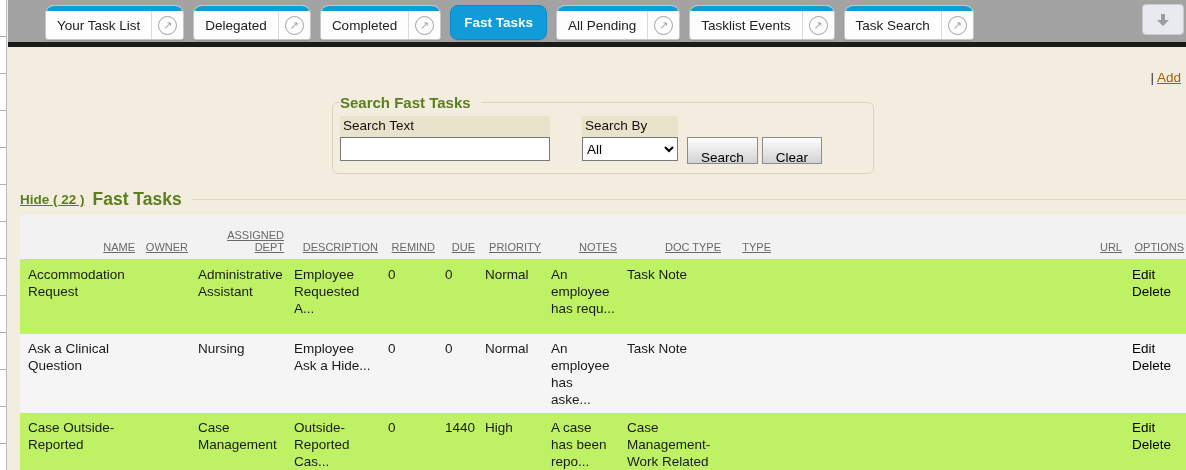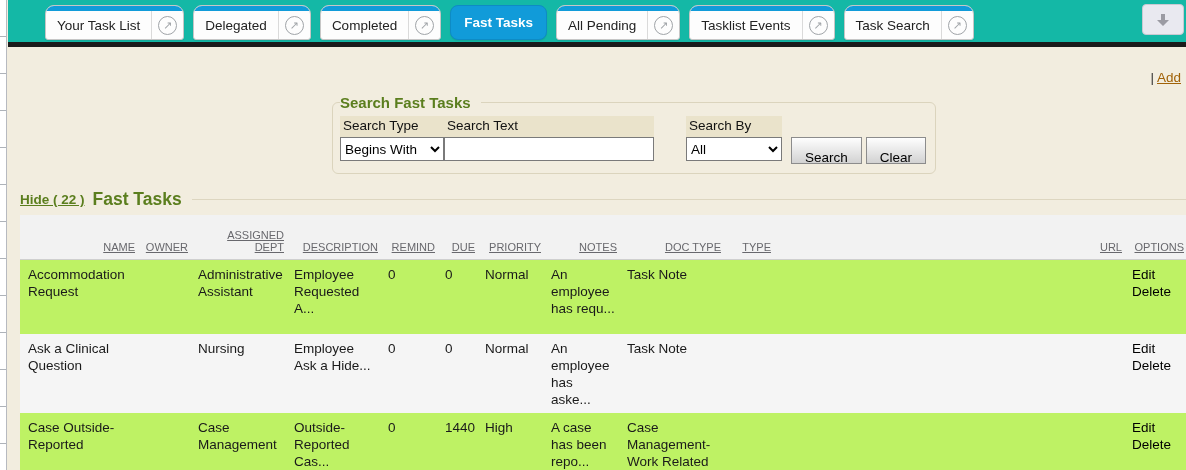--- a/index.html
+++ b/index.html
@@ -15,21 +15,21 @@
     position: absolute; left: 0; top: 0; bottom: 0; width: 7px;
     background: #FFFFFF;
     border-right: 1px solid #B7BAC0;
     background-image: repeating-linear-gradient(to bottom, transparent 0 36px, #AEB3B9 36px 37px);
     z-index: 50;
   }
   .page { margin-left: 8px; }
 
   
   .tabbar {
-    height: 42px; background: #14b8a6; position: relative;
+    height: 42px; background: #a3a3a3; position: relative;
     display: flex; align-items: flex-start; gap: 9px;
     padding: 5px 0 0 37px;
   }
   .tab {
     height: 35px; display: flex; flex-direction: column;
     border: 1px solid #C6C6C6; border-radius: 9px 9px 3px 3px;
     overflow: hidden; background: #FDFDFD; cursor: pointer;
     box-shadow: 0 1px 1px rgba(0,0,0,0.08);
   }
   .tab .strip { height: 5px; background: #119BD9; flex: none; }
@@ -201,26 +201,20 @@
   </div>
   <div class="black-bar"></div>
 
   <div class="add-row">
     <span class="pipe">|</span><a>Add</a>
   </div>
 
   <fieldset class="search">
     <legend>Search Fast Tasks</legend>
     <div class="search-row">
-      <div class="fgroup type">
-        <div class="lbl">Search Type</div>
-        <select>
-          <option>Begins With</option>
-        </select>
-      </div>
       <div class="fgroup text">
         <div class="lbl">Search Text</div>
         <input type="text" value="" style="">
       </div>
       <div class="spacer"></div>
       <div class="fgroup by">
         <div class="lbl">Search By</div>
         <select>
           <option>All</option>
         </select>

